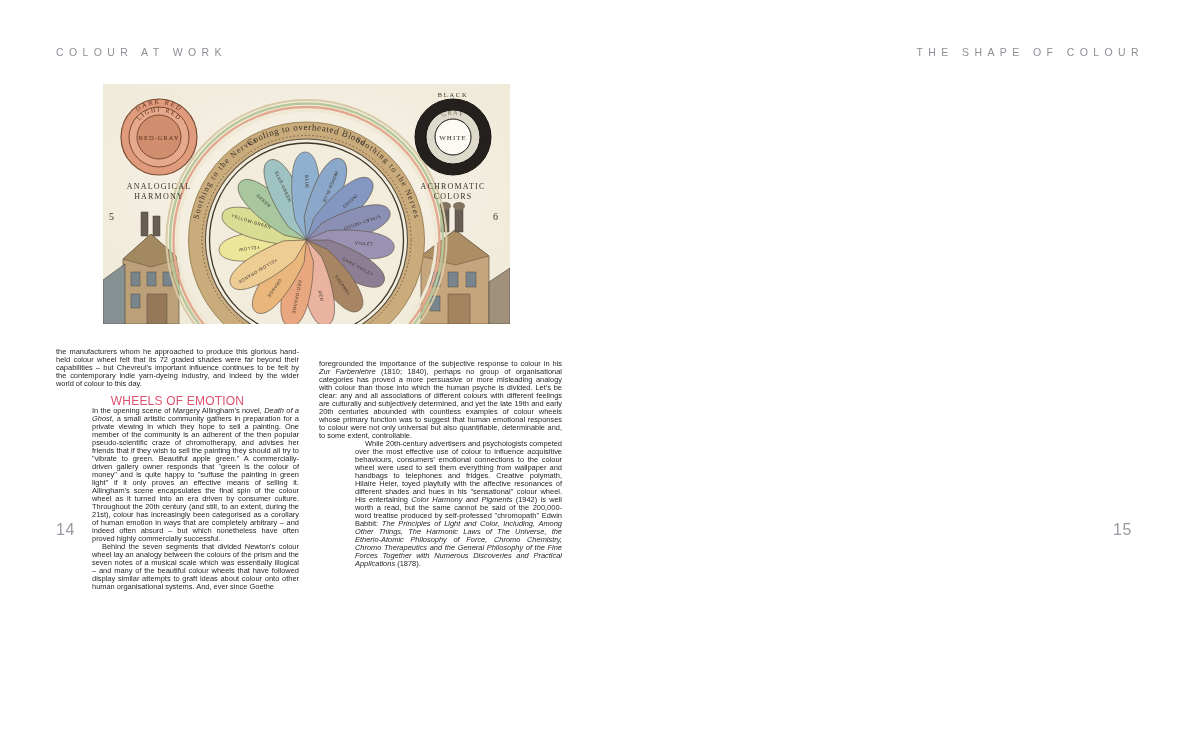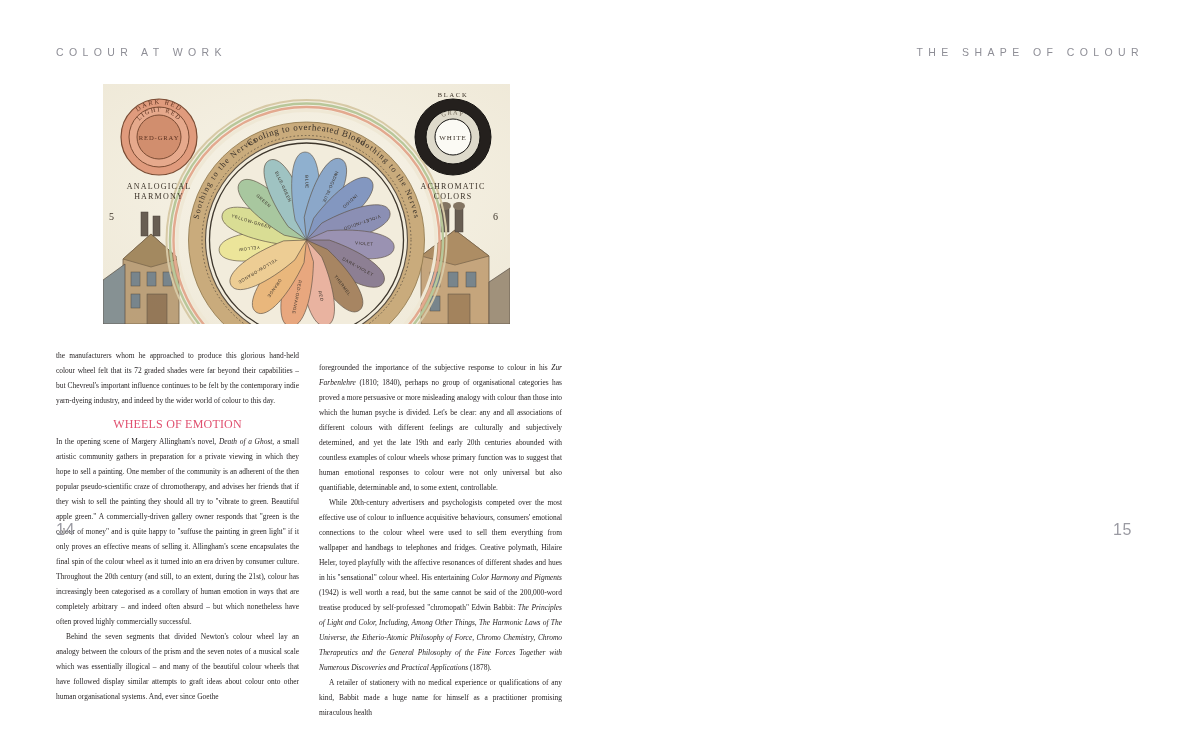--- a/index.html
+++ b/index.html
@@ -27,27 +27,27 @@
   .folio{
     position:absolute;bottom:32px;font-size:16px;color:#9a9aa2;
     letter-spacing:0.6px;
   }
   .folio.l{left:56px;}
   .folio.r{right:68px;}
 
   
   .col{
     position:absolute;
-    font-size:7.45px;line-height:15px;
+    font-size:7.45px;line-height:8px;
     text-align:justify;
     color:#221e1f;
-    -webkit-hyphens:auto;hyphens:auto;font-family:Liberation Serif, serif;
+    -webkit-hyphens:auto;hyphens:auto;
   }
   .col p{margin:0;text-indent:0;}
-  .col p + p{text-indent:10px;}
+  .col p + p{text-indent:10px;margin-left:36px;}
   .subhead{
     color:#e0506f;
     font-size:12px;
     letter-spacing:.2px;
     margin:9px 0 1.5px 0 !important;
     text-indent:0 !important;
     text-align:center;
     font-weight:400;
   }
   .col p.first{text-indent:0;}
@@ -260,21 +260,20 @@
     <div class="col" id="col-l1">
       <p class="first">the manufacturers whom he approached to produce this glorious hand-held colour wheel felt that its 72 graded shades were far beyond their capabilities – but Chevreul's important influence continues to be felt by the contemporary indie yarn-dyeing industry, and indeed by the wider world of colour to this day.</p>
       <p class="subhead">WHEELS OF EMOTION</p>
       <p class="first">In the opening scene of Margery Allingham's novel, <em>Death of a Ghost</em>, a small artistic community gathers in preparation for a private viewing in which they hope to sell a painting. One member of the community is an adherent of the then popular pseudo-scientific craze of chromotherapy, and advises her friends that if they wish to sell the painting they should all try to "vibrate to green. Beautiful apple green." A commercially-driven gallery owner responds that "green is the colour of money" and is quite happy to "suffuse the painting in green light" if it only proves an effective means of selling it. Allingham's scene encapsulates the final spin of the colour wheel as it turned into an era driven by consumer culture. Throughout the 20th century (and still, to an extent, during the 21st), colour has increasingly been categorised as a corollary of human emotion in ways that are completely arbitrary – and indeed often absurd – but which nonetheless have often proved highly commercially successful.</p>
       <p>Behind the seven segments that divided Newton's colour wheel lay an analogy between the colours of the prism and the seven notes of a musical scale which was essentially illogical – and many of the beautiful colour wheels that have followed display similar attempts to graft ideas about colour onto other human organisational systems. And, ever since Goethe</p>
     </div>
 
     <div class="col" id="col-l2">
       <p class="first">foregrounded the importance of the subjective response to colour in his <em>Zur Farbenlehre</em> (1810; 1840), perhaps no group of organisational categories has proved a more persuasive or more misleading analogy with colour than those into which the human psyche is divided. Let's be clear: any and all associations of different colours with different feelings are culturally and subjectively determined, and yet the late 19th and early 20th centuries abounded with countless examples of colour wheels whose primary function was to suggest that human emotional responses to colour were not only universal but also quantifiable, determinable and, to some extent, controllable.</p>
       <p>While 20th-century advertisers and psychologists competed over the most effective use of colour to influence acquisitive behaviours, consumers' emotional connections to the colour wheel were used to sell them everything from wallpaper and handbags to telephones and fridges. Creative polymath, Hilaire Heler, toyed playfully with the affective resonances of different shades and hues in his "sensational" colour wheel. His entertaining <em>Color Harmony and Pigments</em> (1942) is well worth a read, but the same cannot be said of the 200,000-word treatise produced by self-professed "chromopath" Edwin Babbit: <em>The Principles of Light and Color, Including, Among Other Things, The Harmonic Laws of The Universe, the Etherio-Atomic Philosophy of Force, Chromo Chemistry, Chromo Therapeutics and the General Philosophy of the Fine Forces Together with Numerous Discoveries and Practical Applications</em> (1878).</p>
-      <p>A retailer of stationery with no medical experience or qualifications of any kind, Babbit made a huge name for himself as a practitioner promising miraculous health</p>
     </div>
 
     <div class="folio l">14</div>
   </div>
 
   <div class="page right">
 
     <div class="runhead r">THE SHAPE OF COLOUR</div>
 
     <div class="folio r">15</div>

